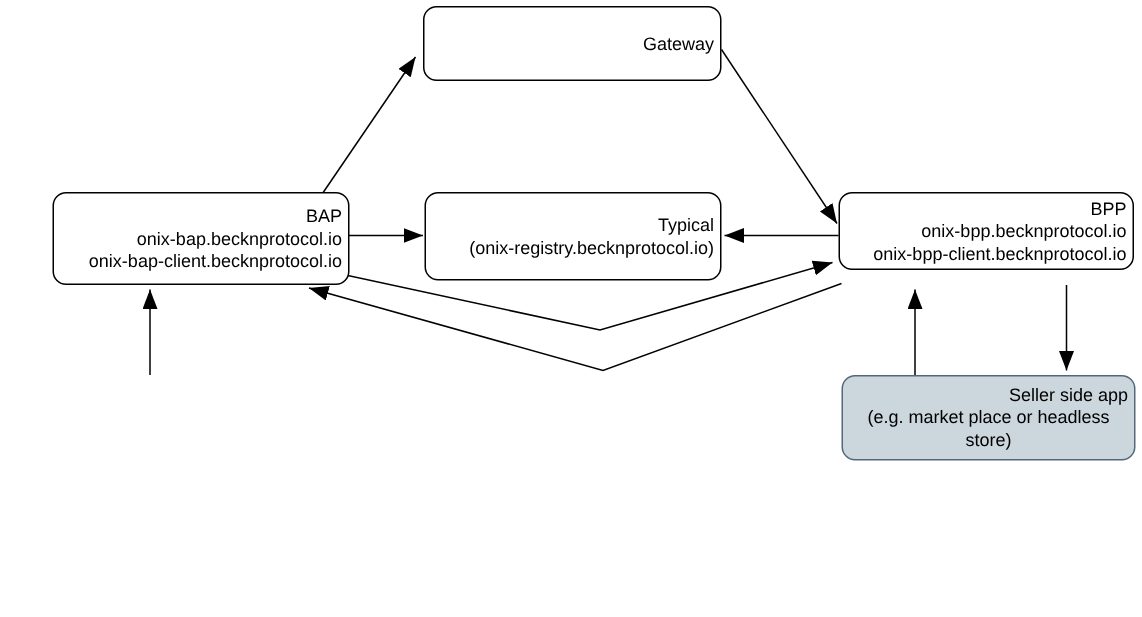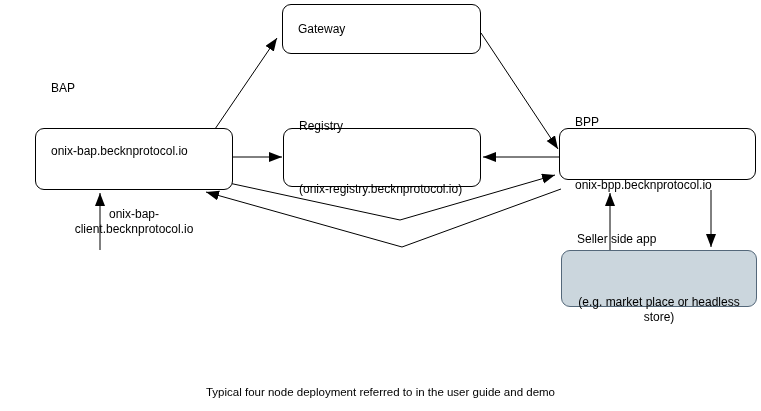--- a/index.html
+++ b/index.html
@@ -23,28 +23,27 @@
   svg.arrows path.link{stroke:var(--arrow);fill:none;stroke-width:1;}
   svg.arrows marker path{fill:var(--arrow);stroke:none;}
   .node{
     position:absolute;
     box-sizing:border-box;
     border:1px solid var(--node-border);
     background:var(--node-fill);
     border-radius:9px;
     display:flex;
     flex-direction:column;
-    align-items:flex-start;
+    align-items:flex-end;
     justify-content:center;
     text-align:center;
     font-size:12px;
     line-height:15px;
     color:var(--text);
-    padding:2px 15px;
-    gap:48px;
+    padding:2px 4px;
   }
   .node.app{
     background:var(--app-fill);
     border-color:var(--app-border);
   }
   .caption{
     position:absolute;
     left:0; right:0;
     top:386px;
     text-align:center;
@@ -78,30 +77,30 @@
     <span>Gateway</span>
   </div>
 
   <div class="node" style="left:2px;top:128px;width:198px;height:62px;margin-left:33px;">
     <span>BAP</span>
     <span>onix-bap.becknprotocol.io</span>
     <span>onix-bap-client.becknprotocol.io</span>
   </div>
 
   <div class="node" style="left:283px;top:128px;width:198px;height:59px;">
-    <span>Registry</span>
+    <span>Typical</span>
     <span>(onix-registry.becknprotocol.io)</span>
   </div>
 
   <div class="node" style="left:559px;top:128px;width:197px;height:52px;">
     <span>BPP</span>
     <span>onix-bpp.becknprotocol.io</span>
+    <span>onix-bpp-client.becknprotocol.io</span>
   </div>
 
 
   <div class="node app" style="left:561px;top:250px;width:196px;height:57px;">
     <span>Seller side app</span>
     <span>(e.g. market place or headless store)</span>
   </div>
 
-  <div class="caption">Typical four node deployment referred to in the user guide and demo</div>
 
 </div>
 
 </body></html>

